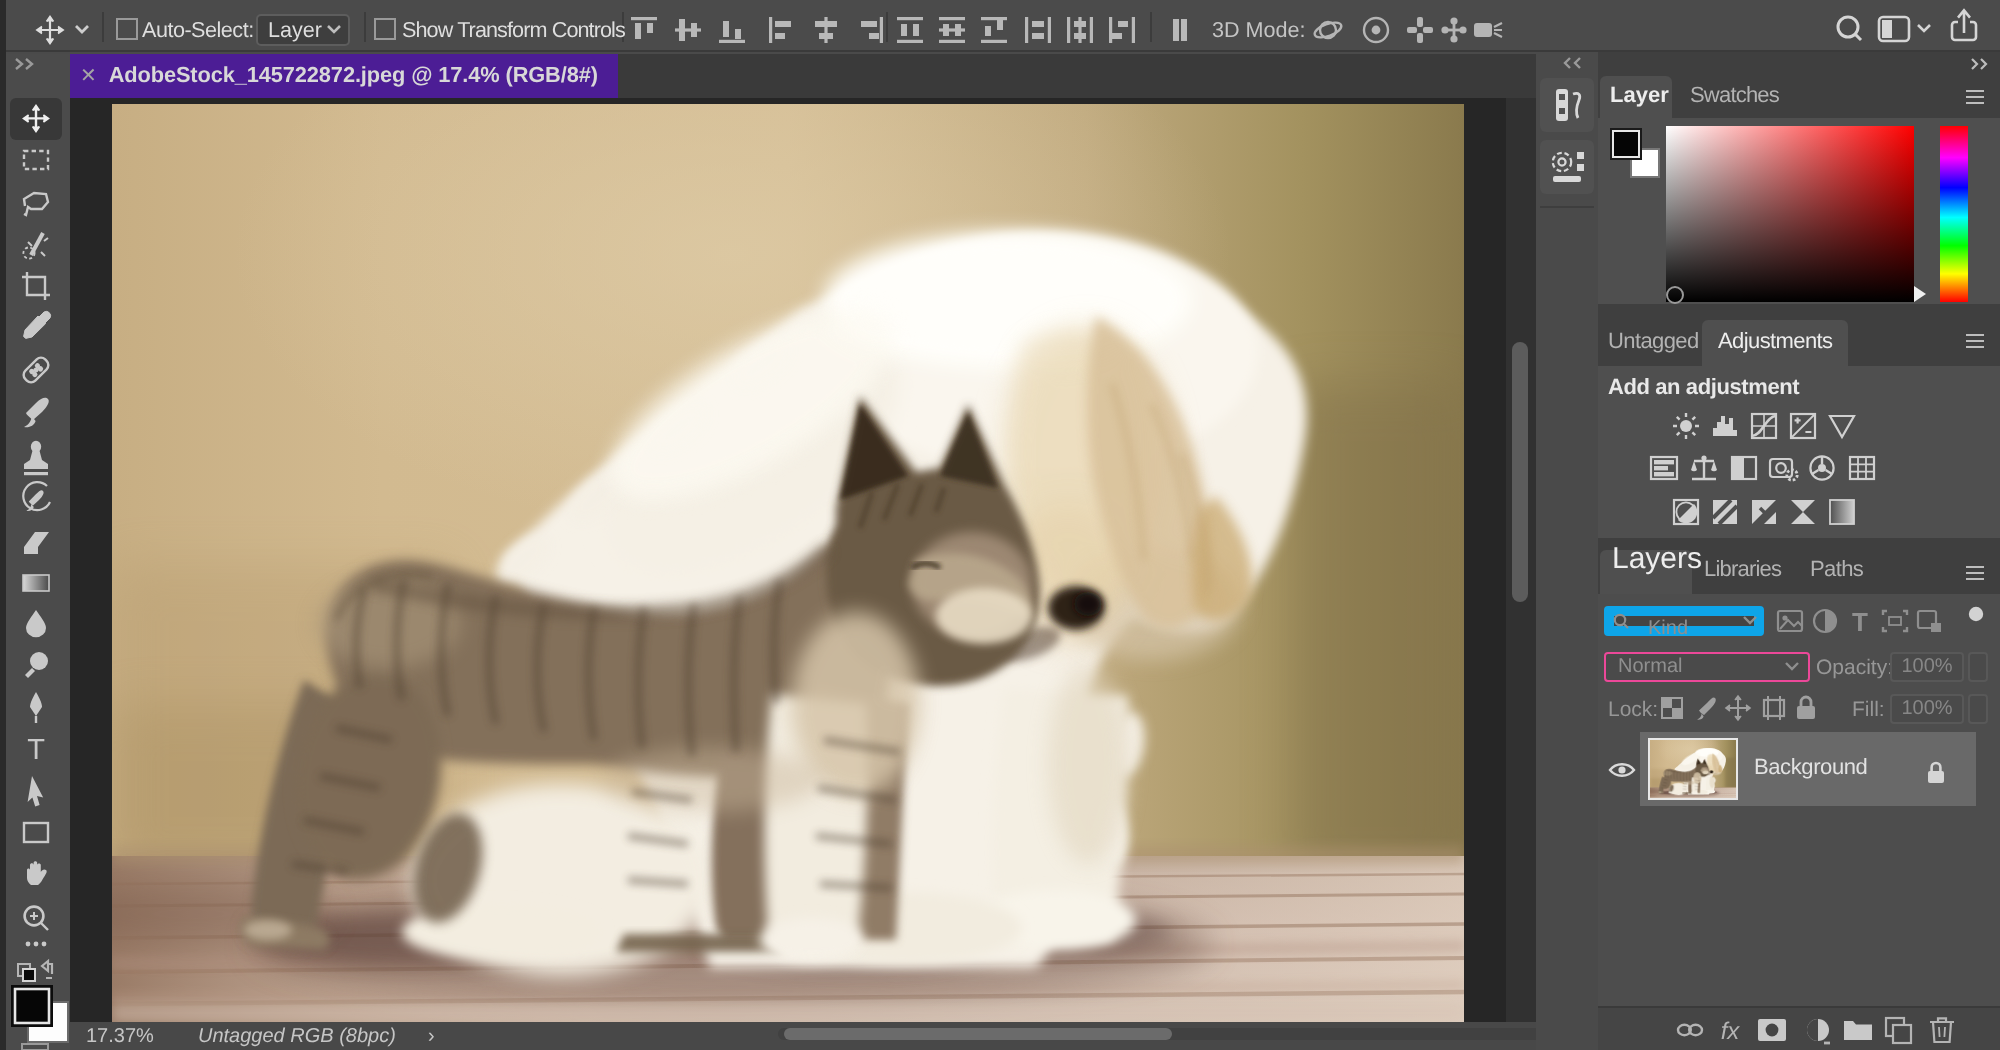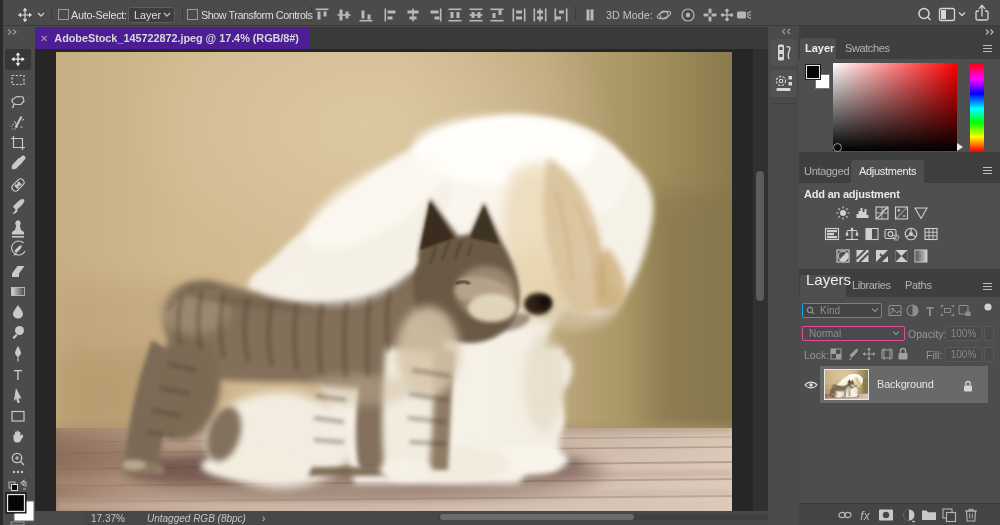--- a/index.html
+++ b/index.html
@@ -8,21 +8,21 @@
   #topbar{position:absolute;left:0;top:0;width:1000px;height:26px;background:#4b4b4b;border-bottom:1px solid #3a3a3a;}
   #leftedge{position:absolute;left:0;top:0;width:3px;height:525px;background:#2a2a2a;z-index:50;}
   #toolbar{position:absolute;left:3px;top:27px;width:32px;height:498px;background:#4b4b4b;z-index:10;}
   #tabbar{position:absolute;left:35px;top:27px;width:733px;height:22px;background:#3a3a3a;}
   .doctab{position:absolute;left:0;top:0;height:22px;background:#4c1d95;color:#d8d8d8;font-size:10.9px;font-weight:bold;letter-spacing:-0.05px;line-height:22px;padding:0 10px 0 5px;}
   .doctab .x{color:#a5a5a5;margin-right:6px;font-size:10px;font-weight:normal;}
   #canvas{position:absolute;left:35px;top:49px;width:718px;height:462px;background:#262626;}
   #photo{position:absolute;left:21px;top:3px;width:676px;height:459px;}
   #vscroll{position:absolute;left:753px;top:49px;width:15px;height:462px;background:#313131;}
   #vthumb{position:absolute;left:3px;top:122px;width:8px;height:130px;background:#5c5c5c;border-radius:4px;}
-  #statusbar{position:absolute;left:35px;top:511px;width:733px;height:14px;background:#484848;color:#c6c6c6;font-size:10px;margin-left:48px;}
+  #statusbar{position:absolute;left:35px;top:511px;width:733px;height:14px;background:#484848;color:#c6c6c6;font-size:10px;}
   #hthumb{position:absolute;left:357px;top:3px;width:194px;height:6px;background:#6b6b6b;border-radius:3px;}
   #dock{position:absolute;left:768px;top:26px;width:31px;height:499px;background:#4a4a4a;}
   #panels{position:absolute;left:799px;top:26px;width:201px;height:499px;background:#3f3f3f;}
 </style>
 </head>
 <body>
 <div id="topbar">
 <svg width="1000" height="26" style="position:absolute;left:0;top:0">
   <g fill="none" stroke="#cdcdcd">
 
@@ -558,21 +558,21 @@
           <rect x="-6" y="-6" width="12" height="12" fill="url(#gmap)" stroke="#d0d0d0" stroke-width="0.9"></rect>
         </g>
     </g>
   </svg>
 
   <div class="abs" style="left:1px;top:249px;width:46px;height:22px;background:#4f4f4f;border-radius:3px 3px 0 0"></div>
   <div class="abs" style="left:7px;top:245px;font-size:15px;font-weight:normal;color:#ededed">Layers</div>
   <div class="abs" style="left:53px;top:253px;font-size:11px;color:#b3b3b3;letter-spacing:-0.4px">Libraries</div>
   <div class="abs" style="left:106px;top:253px;font-size:11px;color:#b3b3b3;letter-spacing:-0.3px">Paths</div>
   <div class="abs" style="left:0px;top:271px;width:201px;height:228px;background:#4d4d4d"></div>
-  <div class="abs" style="left:3px;top:277px;width:80px;height:15px;background:#444;border:1px solid #0ea5e9;border-radius:2px;color:#8f8f8f;font-size:10px;line-height:14px;padding-left:17px">Kind</div>
+  <div class="abs" style="left:3px;top:277px;width:80px;height:15px;background:#444;border:5px solid #0ea5e9;border-radius:2px;color:#8f8f8f;font-size:10px;line-height:14px;padding-left:17px">Kind</div>
   <div class="abs" style="left:3px;top:300px;width:103px;height:15px;background:#4a4a4a;border:1px solid #ec4899;border-radius:2px;color:#8f8f8f;font-size:10px;line-height:14px;padding-left:6px">Normal</div>
   <div class="abs" style="left:109px;top:302px;font-size:10.5px;color:#979797">Opacity:</div>
   <div class="abs" style="left:146px;top:300px;width:37px;height:15px;background:#4a4a4a;border:1px solid #585858;border-radius:2px;color:#878787;font-size:10px;line-height:14px;text-align:center">100%</div>
   <div class="abs" style="left:185px;top:300px;width:10px;height:15px;background:#4a4a4a;border:1px solid #585858;border-radius:2px"></div>
   <div class="abs" style="left:5px;top:323px;font-size:10.5px;color:#979797">Lock:</div>
   <div class="abs" style="left:127px;top:323px;font-size:10.5px;color:#979797">Fill:</div>
   <div class="abs" style="left:146px;top:321px;width:37px;height:15px;background:#4a4a4a;border:1px solid #585858;border-radius:2px;color:#878787;font-size:10px;line-height:14px;text-align:center">100%</div>
   <div class="abs" style="left:185px;top:321px;width:10px;height:15px;background:#4a4a4a;border:1px solid #585858;border-radius:2px"></div>
   <div class="abs" style="left:21px;top:340px;width:168px;height:37px;background:#696969"></div>
   <div class="abs" style="left:25px;top:343px;width:45px;height:31px;border:1px solid #e8e8e8;background:#b09878">

